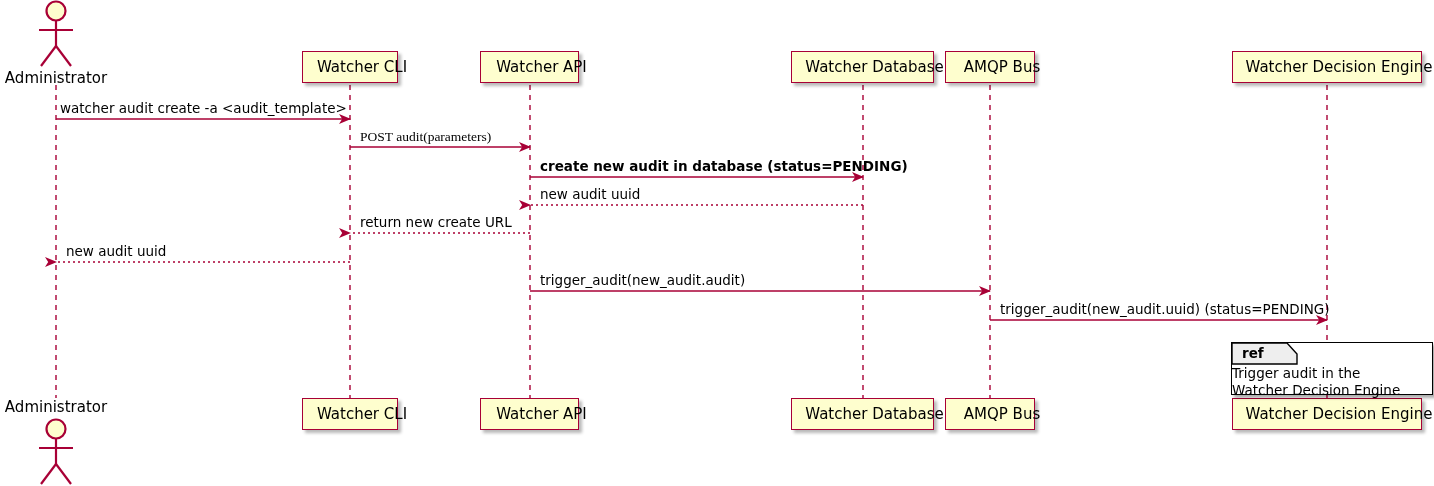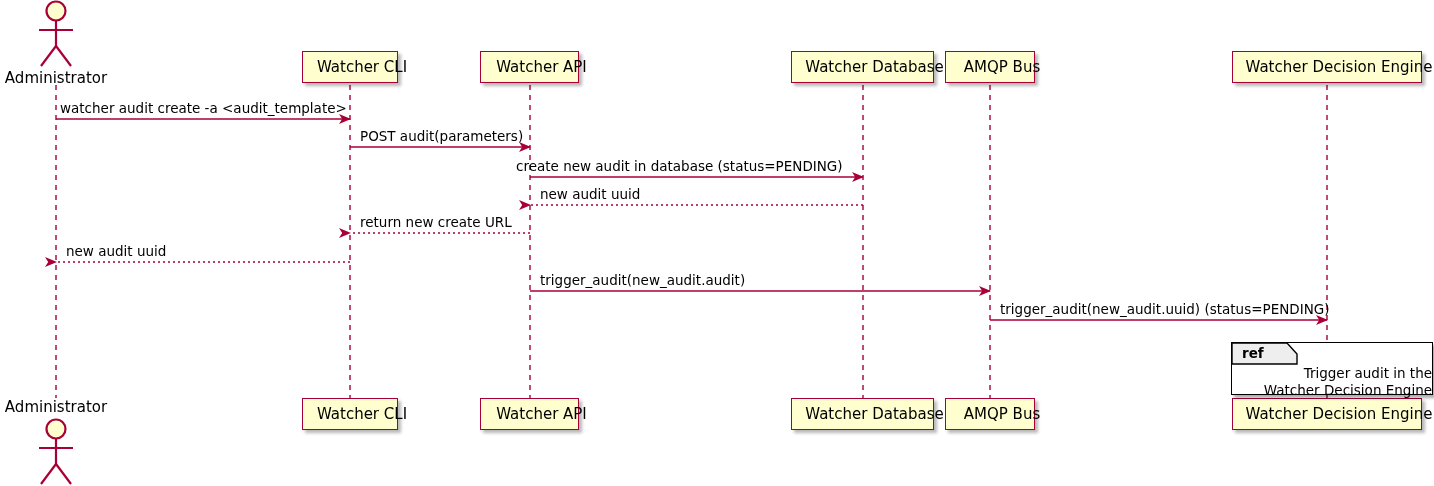--- a/index.html
+++ b/index.html
@@ -38,21 +38,21 @@
     box-sizing:border-box;
   }
   .reftitle{
     position:absolute;left:0;top:0;
     font-weight:bold;font-size:13.5px;color:#000;
     padding:3px 9px 3px 10px;line-height:1.15;
   }
   .reftitle-shape{position:absolute;left:0;top:0;}
   .refbody{
     position:absolute;left:0;right:0;
-    font-size:13.5px;color:#000;text-align:right;line-height:1.25;
+    font-size:13.5px;color:#000;text-align:left;line-height:1.25;
   }
 </style>
 </head>
 <body>
 
 <div id="canvas">
 
   <svg class="layer" id="svg-layer">
     <defs>
       <marker id="arrowR" markerWidth="12" markerHeight="10" refX="11" refY="5" orient="auto" markerUnits="userSpaceOnUse">
@@ -125,22 +125,22 @@
       <div class="pbox" style="left: 945px; top: 398px; width: 90px; height: 32px;">
         <span>AMQP Bus</span>
       </div>
       <div class="pbox" style="left: 1232px; top: 51px; width: 190px; height: 32px;">
         <span>Watcher Decision Engine</span>
       </div>
       <div class="pbox" style="left: 1232px; top: 398px; width: 190px; height: 32px;">
         <span>Watcher Decision Engine</span>
       </div>
       <div class="msg" style="top: 102px; left: 60px;">watcher audit create -a &lt;audit_template&gt;</div>
-      <div class="msg" style="top: 130px; left: 360px;">POST audit(parameters)</div>
-      <div class="msg" style="top: 160px; left: 516px;">create new audit in database (status=PENDING)</div>
+      <div class="msg" style="top: 130px; left: 360px; font-family: Liberation Serif, serif;">POST audit(parameters)</div>
+      <div class="msg" style="top: 160px; left: 540px; font-weight: bold;">create new audit in database (status=PENDING)</div>
       <div class="msg" style="top: 188px; left: 540px;">new audit uuid</div>
       <div class="msg" style="top: 216px; left: 360px;">return new create URL</div>
       <div class="msg" style="top: 245px; left: 66px;">new audit uuid</div>
       <div class="msg" style="top: 274px; left: 540px;">trigger_audit(new_audit.audit)</div>
       <div class="msg" style="top: 303px; left: 1000px;">trigger_audit(new_audit.uuid) (status=PENDING)</div>
       <div class="refbox" style="left: 1231px; top: 342px; width: 202px; height: 53px;">
         <svg class="reftitle-shape" width="66" height="22">
           <path d="M0,0 L55,0 L65,11 L65,21 L0,21 Z" fill="#EEEEEE" stroke="#000" stroke-width="1.4"></path>
         </svg>
         <div class="reftitle">ref</div>

